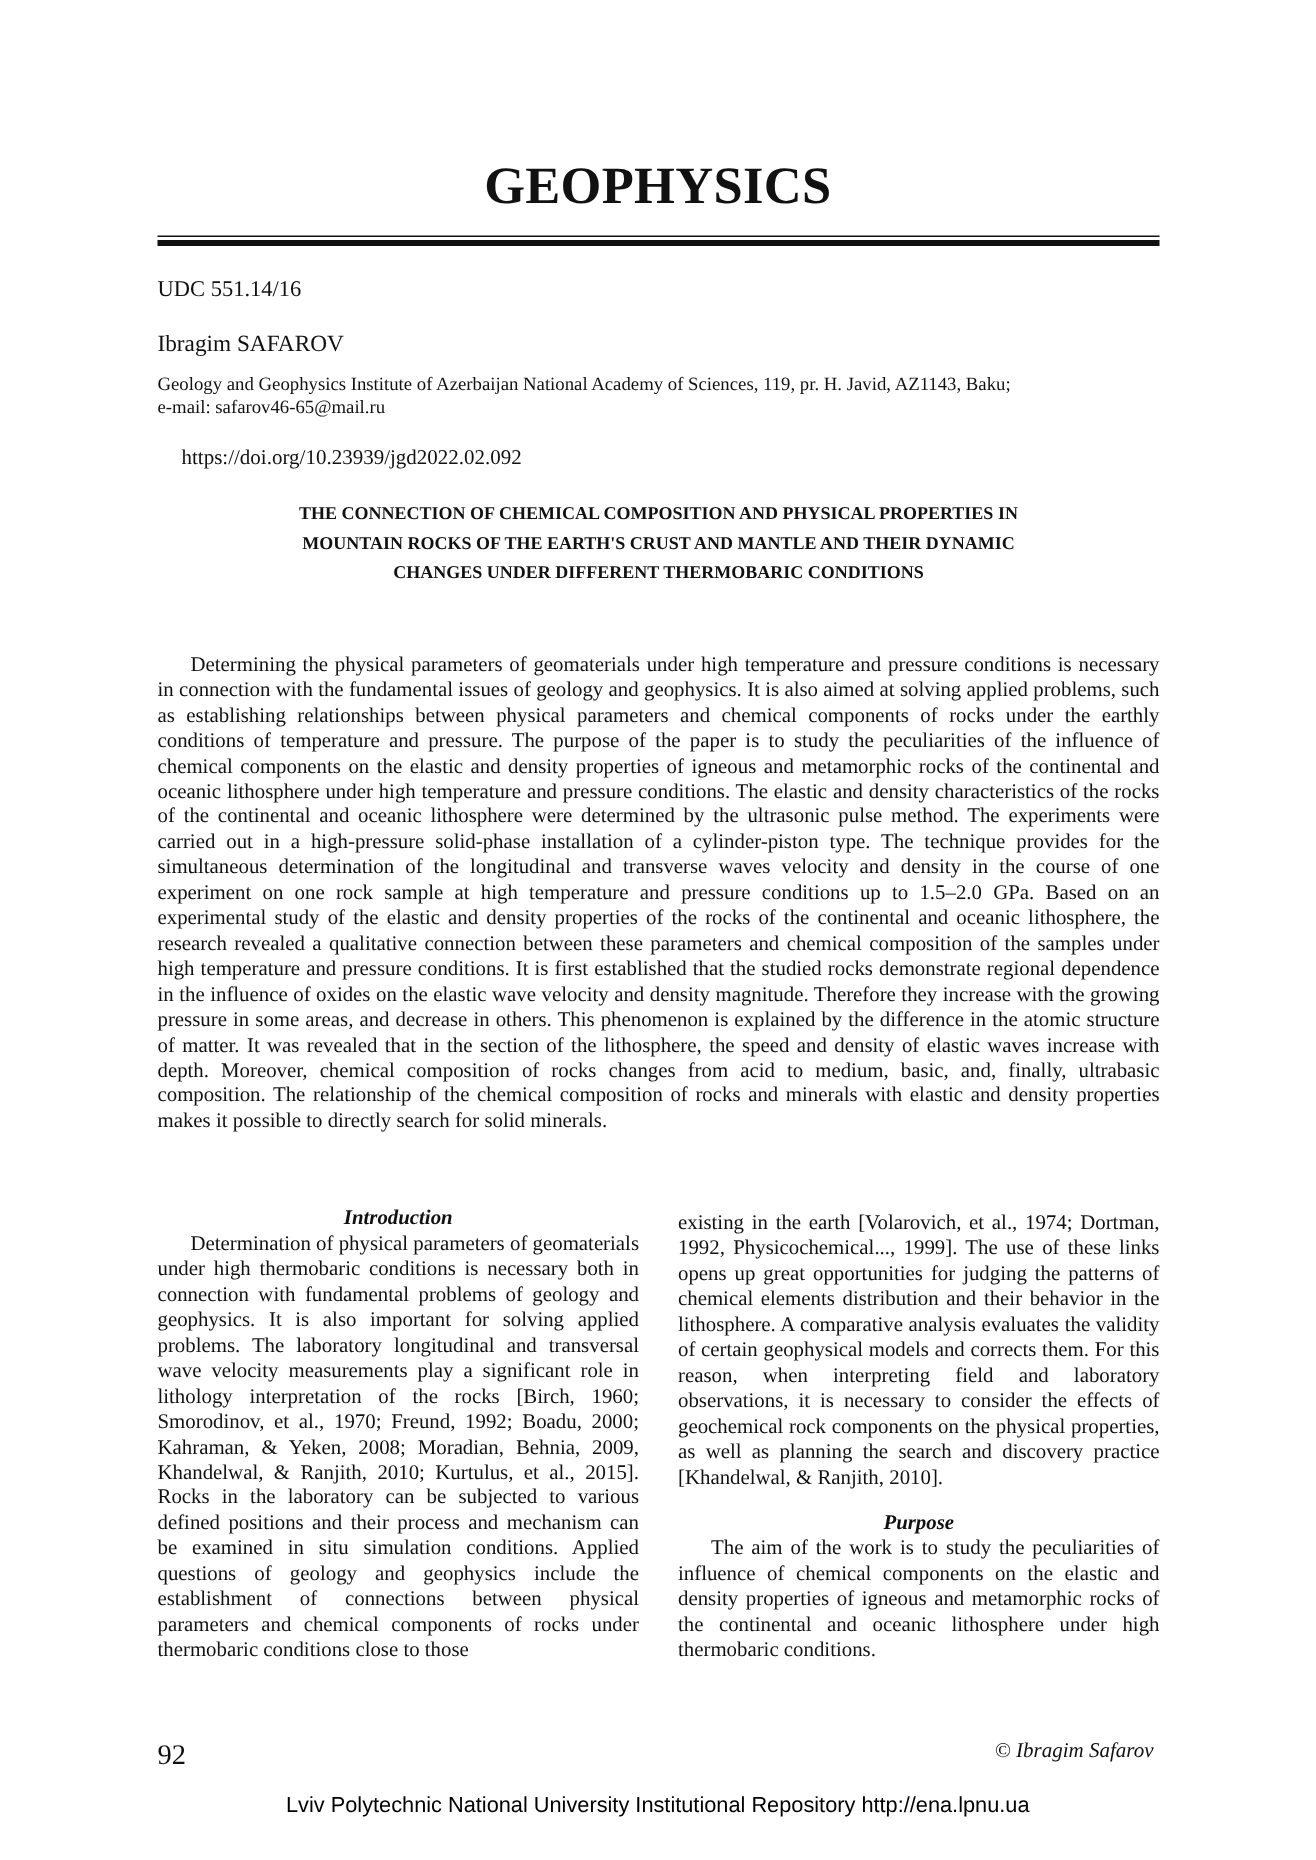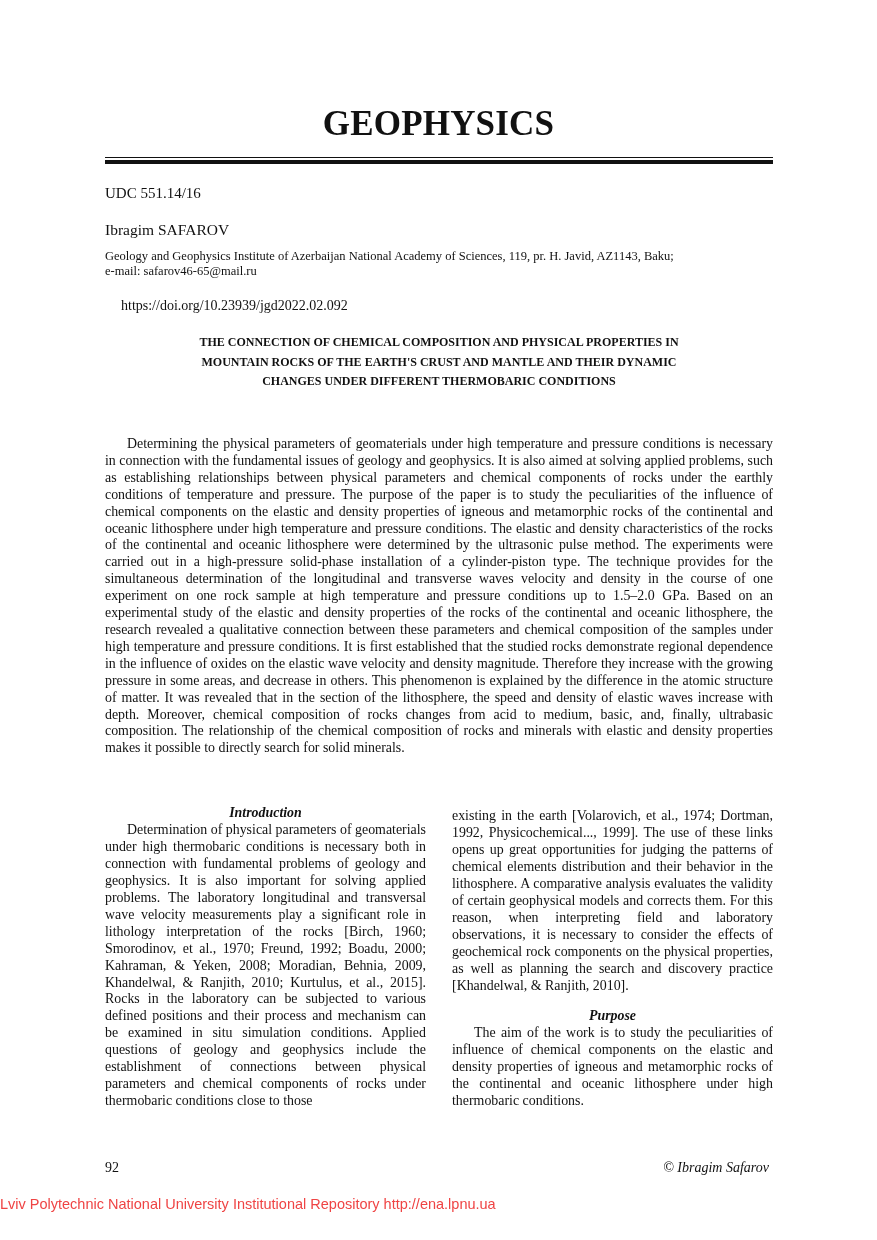--- a/index.html
+++ b/index.html
@@ -21,24 +21,24 @@
   .abstract p { margin: 0; text-indent: 22px; }
   .kw-label { font-style: italic; }
   .col { position: absolute; top: 805px; width: 321px; font-size: 13.9px; line-height: 16.95px; text-align: justify; }
   .col-left { left: 105px; }
   .col-right { left: 452px; top: 808px; }
   .col p { margin: 0; text-indent: 22px; }
   .section-heading { text-align: center; font-weight: bold; font-style: italic; font-size: 13.9px;
          margin: 0 0 8px 0; text-indent: 0 !important; }
   .col-right .section-heading { margin-top: 14px; text-align: center; }
   .col-right p.cont { text-indent: 0; }
-  .footer-page { position: absolute; top: 1160px; left: 105px; font-size: 14px; }
+  .footer-page { position: absolute; top: 1160px; left: 105px; font-size: 19px; }
   .footer-copy { position: absolute; top: 1160px; right: 108px; font-size: 14px; font-weight: normal; font-style: italic; }
-  .repo-line { position: absolute; top: 1196px; left: 0; width: 877px; 
-         font-family: "Liberation Sans", "DejaVu Sans", sans-serif; font-size: 14.5px; color: #ef4444; }
+  .repo-line { position: absolute; top: 1196px; left: 0; width: 877px; text-align: center;
+         font-family: "Liberation Sans", "DejaVu Sans", sans-serif; font-size: 14.5px; color: #000000; }
 </style>
 </head>
 <body>
 
 <div class="journal-title">GEOPHYSICS</div>
 <div class="rule rule-thin"></div>
 <div class="rule rule-thick"></div>
 
 <div class="udc">UDC 551.14/16</div>
 <div class="author">Ibragim SAFAROV</div>

